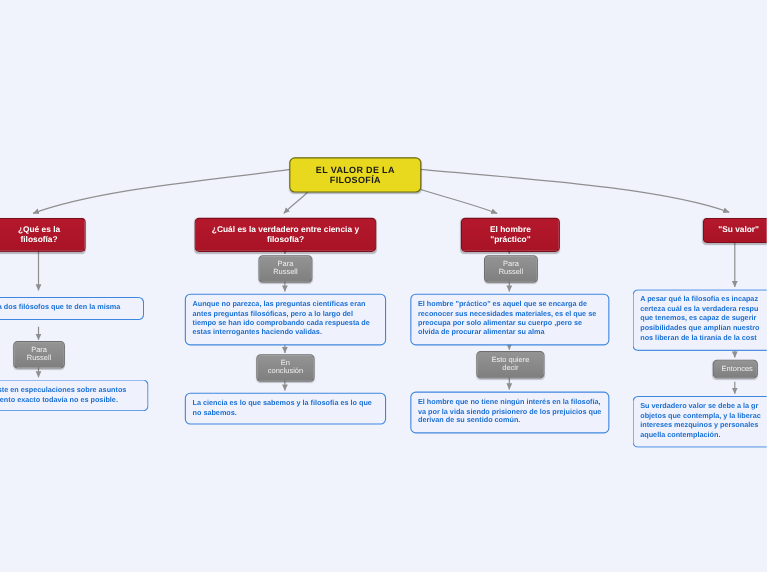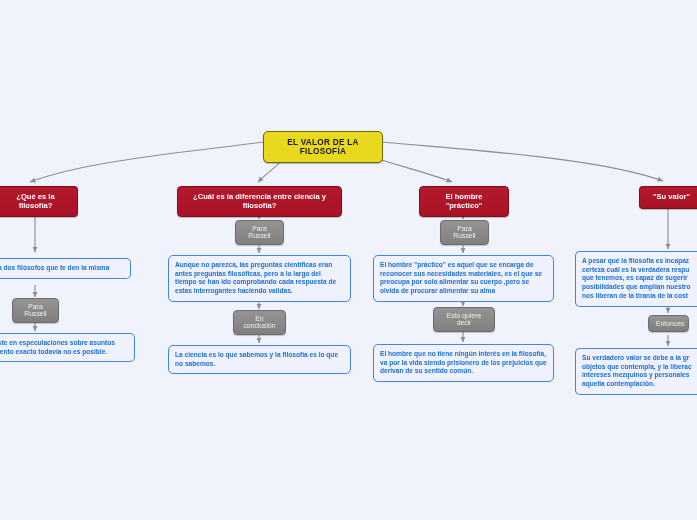--- a/index.html
+++ b/index.html
@@ -10,21 +10,21 @@
     width: 697px;
     height: 520px;
     background: #f0f2fc;
     font-family: "Liberation Sans", sans-serif;
     overflow: hidden;
     position: relative;
   }
   #canvas {
     position: absolute;
     left: 0;
-    top: 0;
+    top: 12px;
     width: 697px;
     height: 388px;
   }
   #edges {
     position: absolute;
     left: 0;
     top: 0;
     width: 697px;
     height: 520px;
     pointer-events: none;
@@ -144,21 +144,21 @@
   <div class="node node-root" style="left:263px; top:131px; width:120px;">EL VALOR DE LA FILOSOFÍA</div>
 
   <div class="node node-branch clip-left" style="left:-6px; top:186px; width:84px;">¿Qué es la filosofía?</div>
 
   <div class="node node-text clip-left" style="left:-8px; top:258px; width:139px;">a dos filósofos que te den la misma</div>
 
   <div class="node node-label" style="left:12px; top:298px; width:47px;">Para Russell</div>
 
   <div class="node node-text clip-left" style="left:-8px; top:333px; width:143px;">ste en especulaciones sobre asuntos lento exacto todavía no es posible.</div>
 
-  <div class="node node-branch" style="left:177px; top:186px; width:165px;">¿Cuál es la diferencia entre ciencia y filosofía?</div>
+  <div class="node node-branch" style="left:177px; top:186px; width:165px;">¿Cuál es la verdadero entre ciencia y filosofía?</div>
 
   <div class="node node-label" style="left:235px; top:220px; width:49px;">Para Russell</div>
 
   <div class="node node-text" style="left:168px; top:255px; width:183px;">Aunque no parezca, las preguntas científicas eran antes preguntas filosóficas, pero a lo largo del tiempo se han ido comprobando cada respuesta de estas interrogantes haciendo validas.</div>
 
   <div class="node node-label" style="left:233px; top:310px; width:53px;">En conclusión</div>
 
   <div class="node node-text" style="left:168px; top:345px; width:183px;">La ciencia es lo que sabemos y la filosofía es lo que no sabemos.</div>
 
   <div class="node node-branch" style="left:419px; top:186px; width:90px;">El hombre "práctico"</div>

